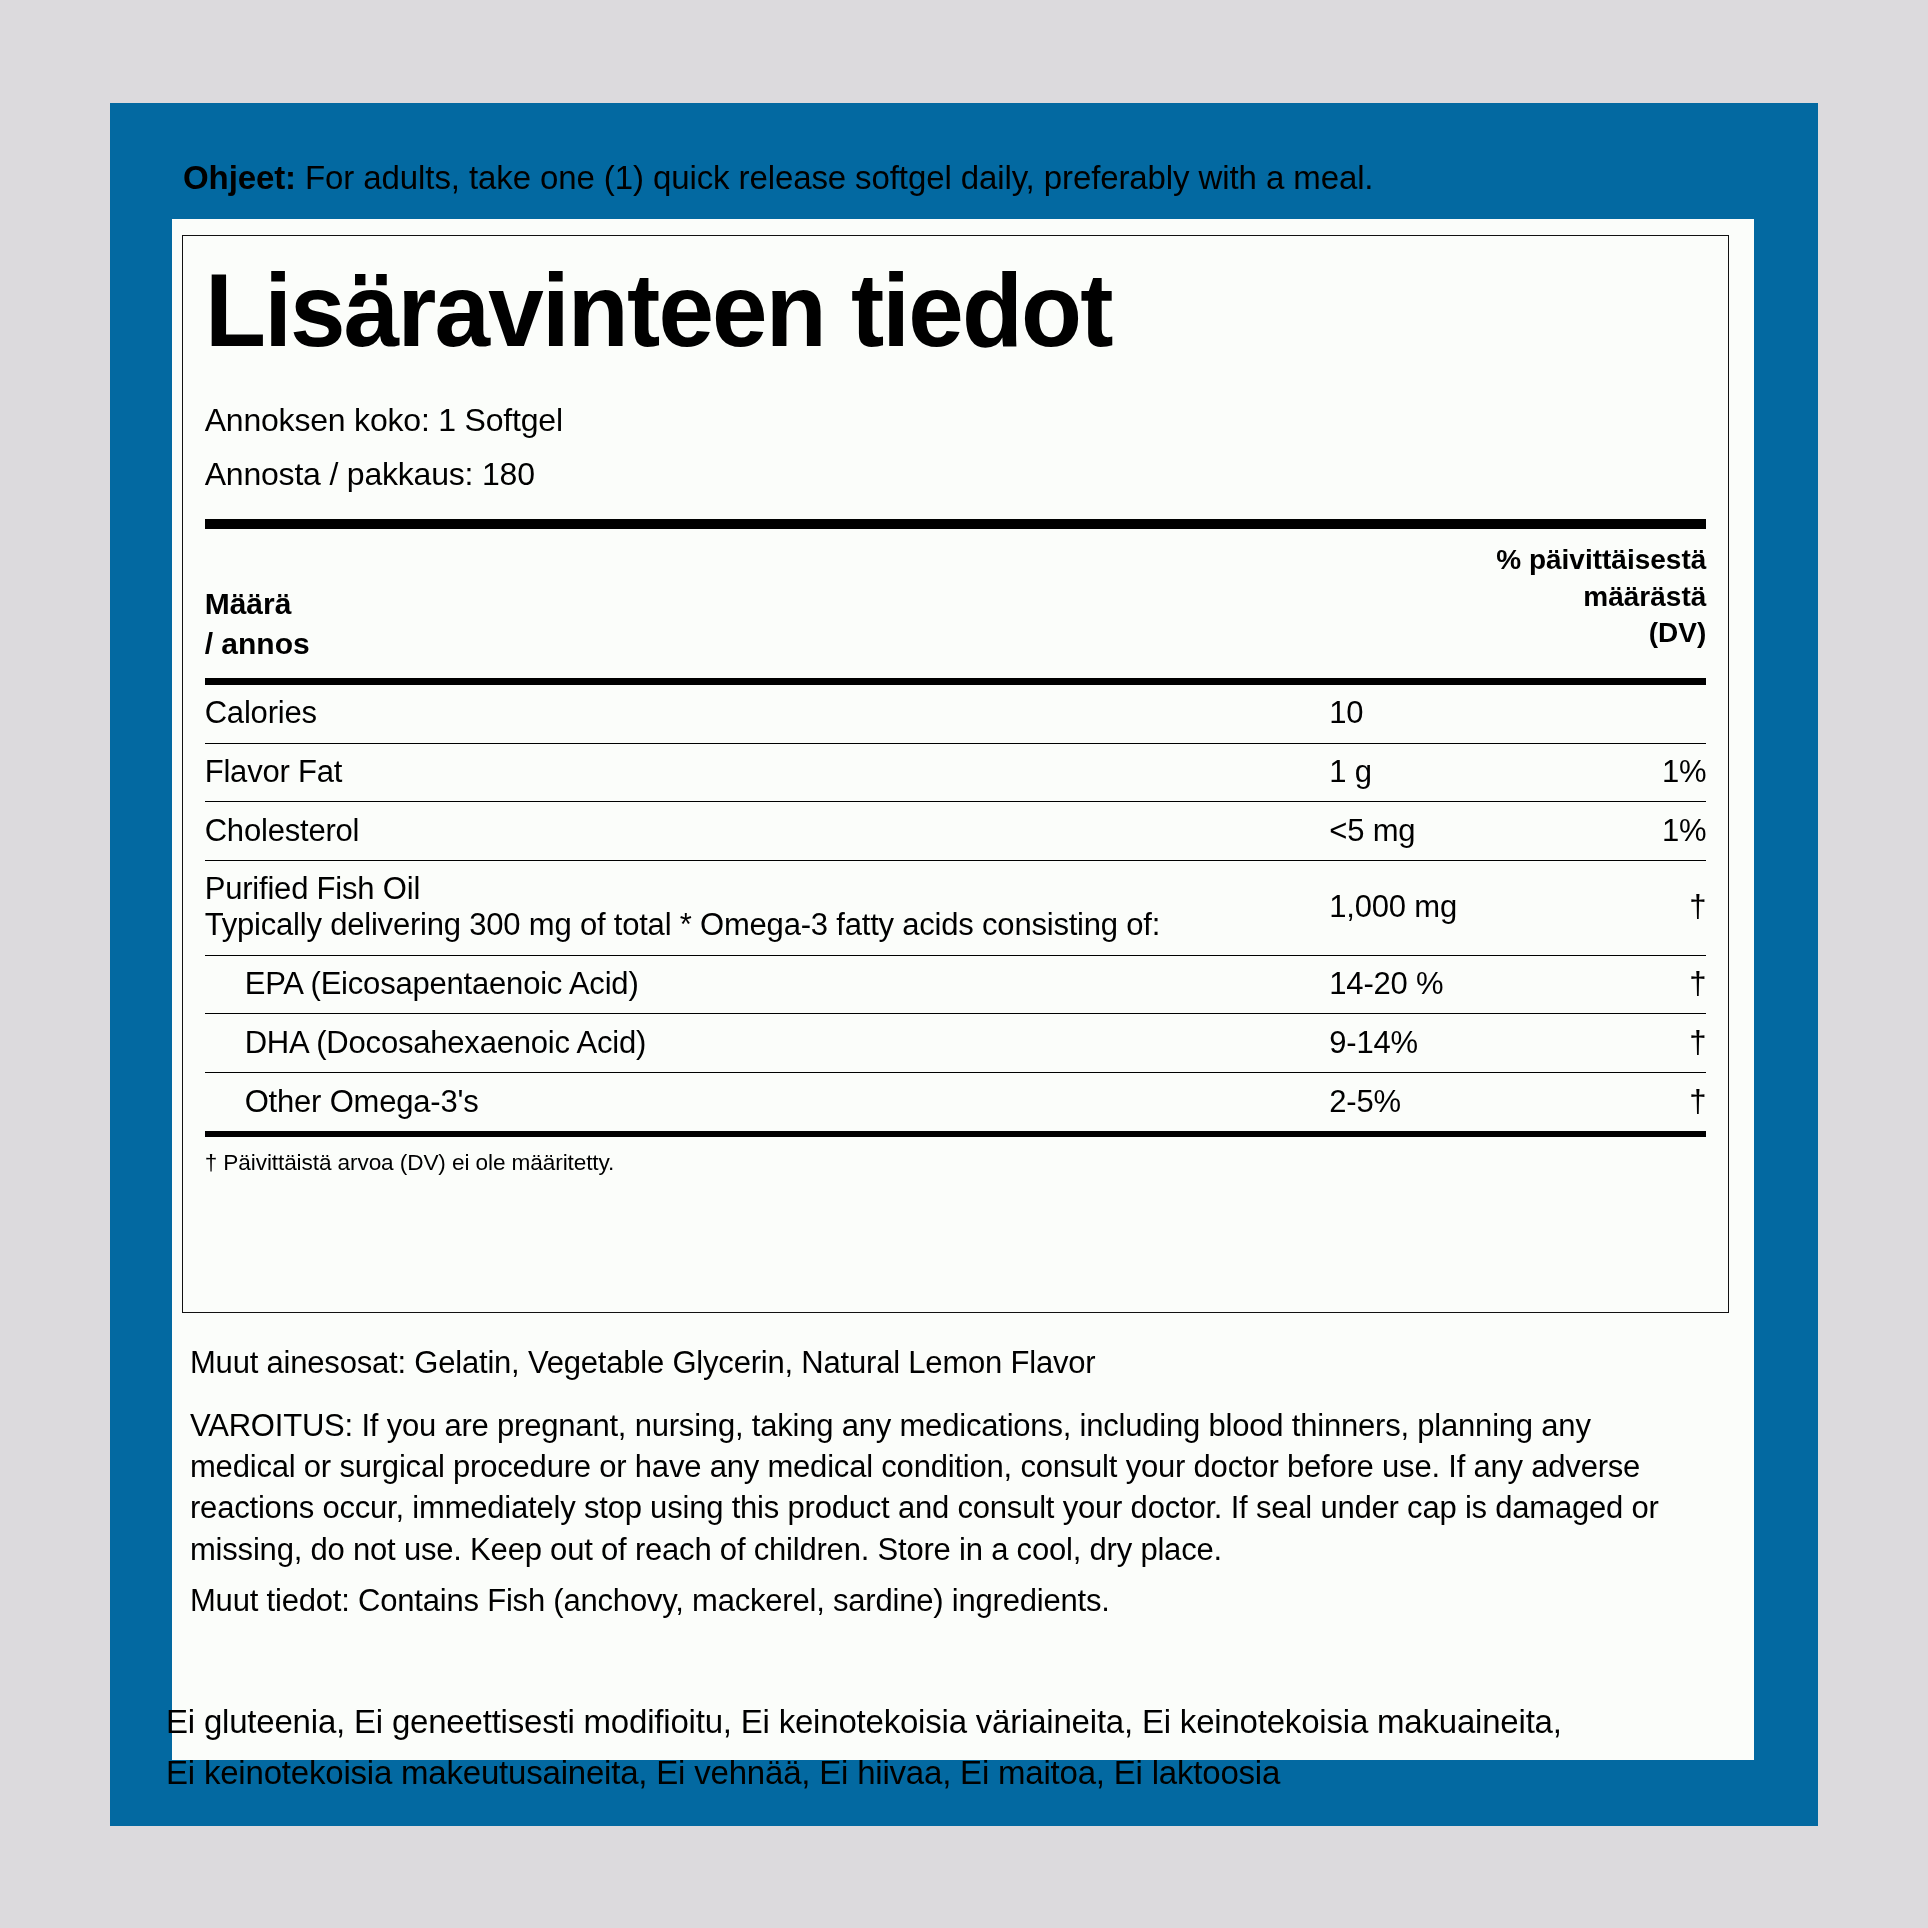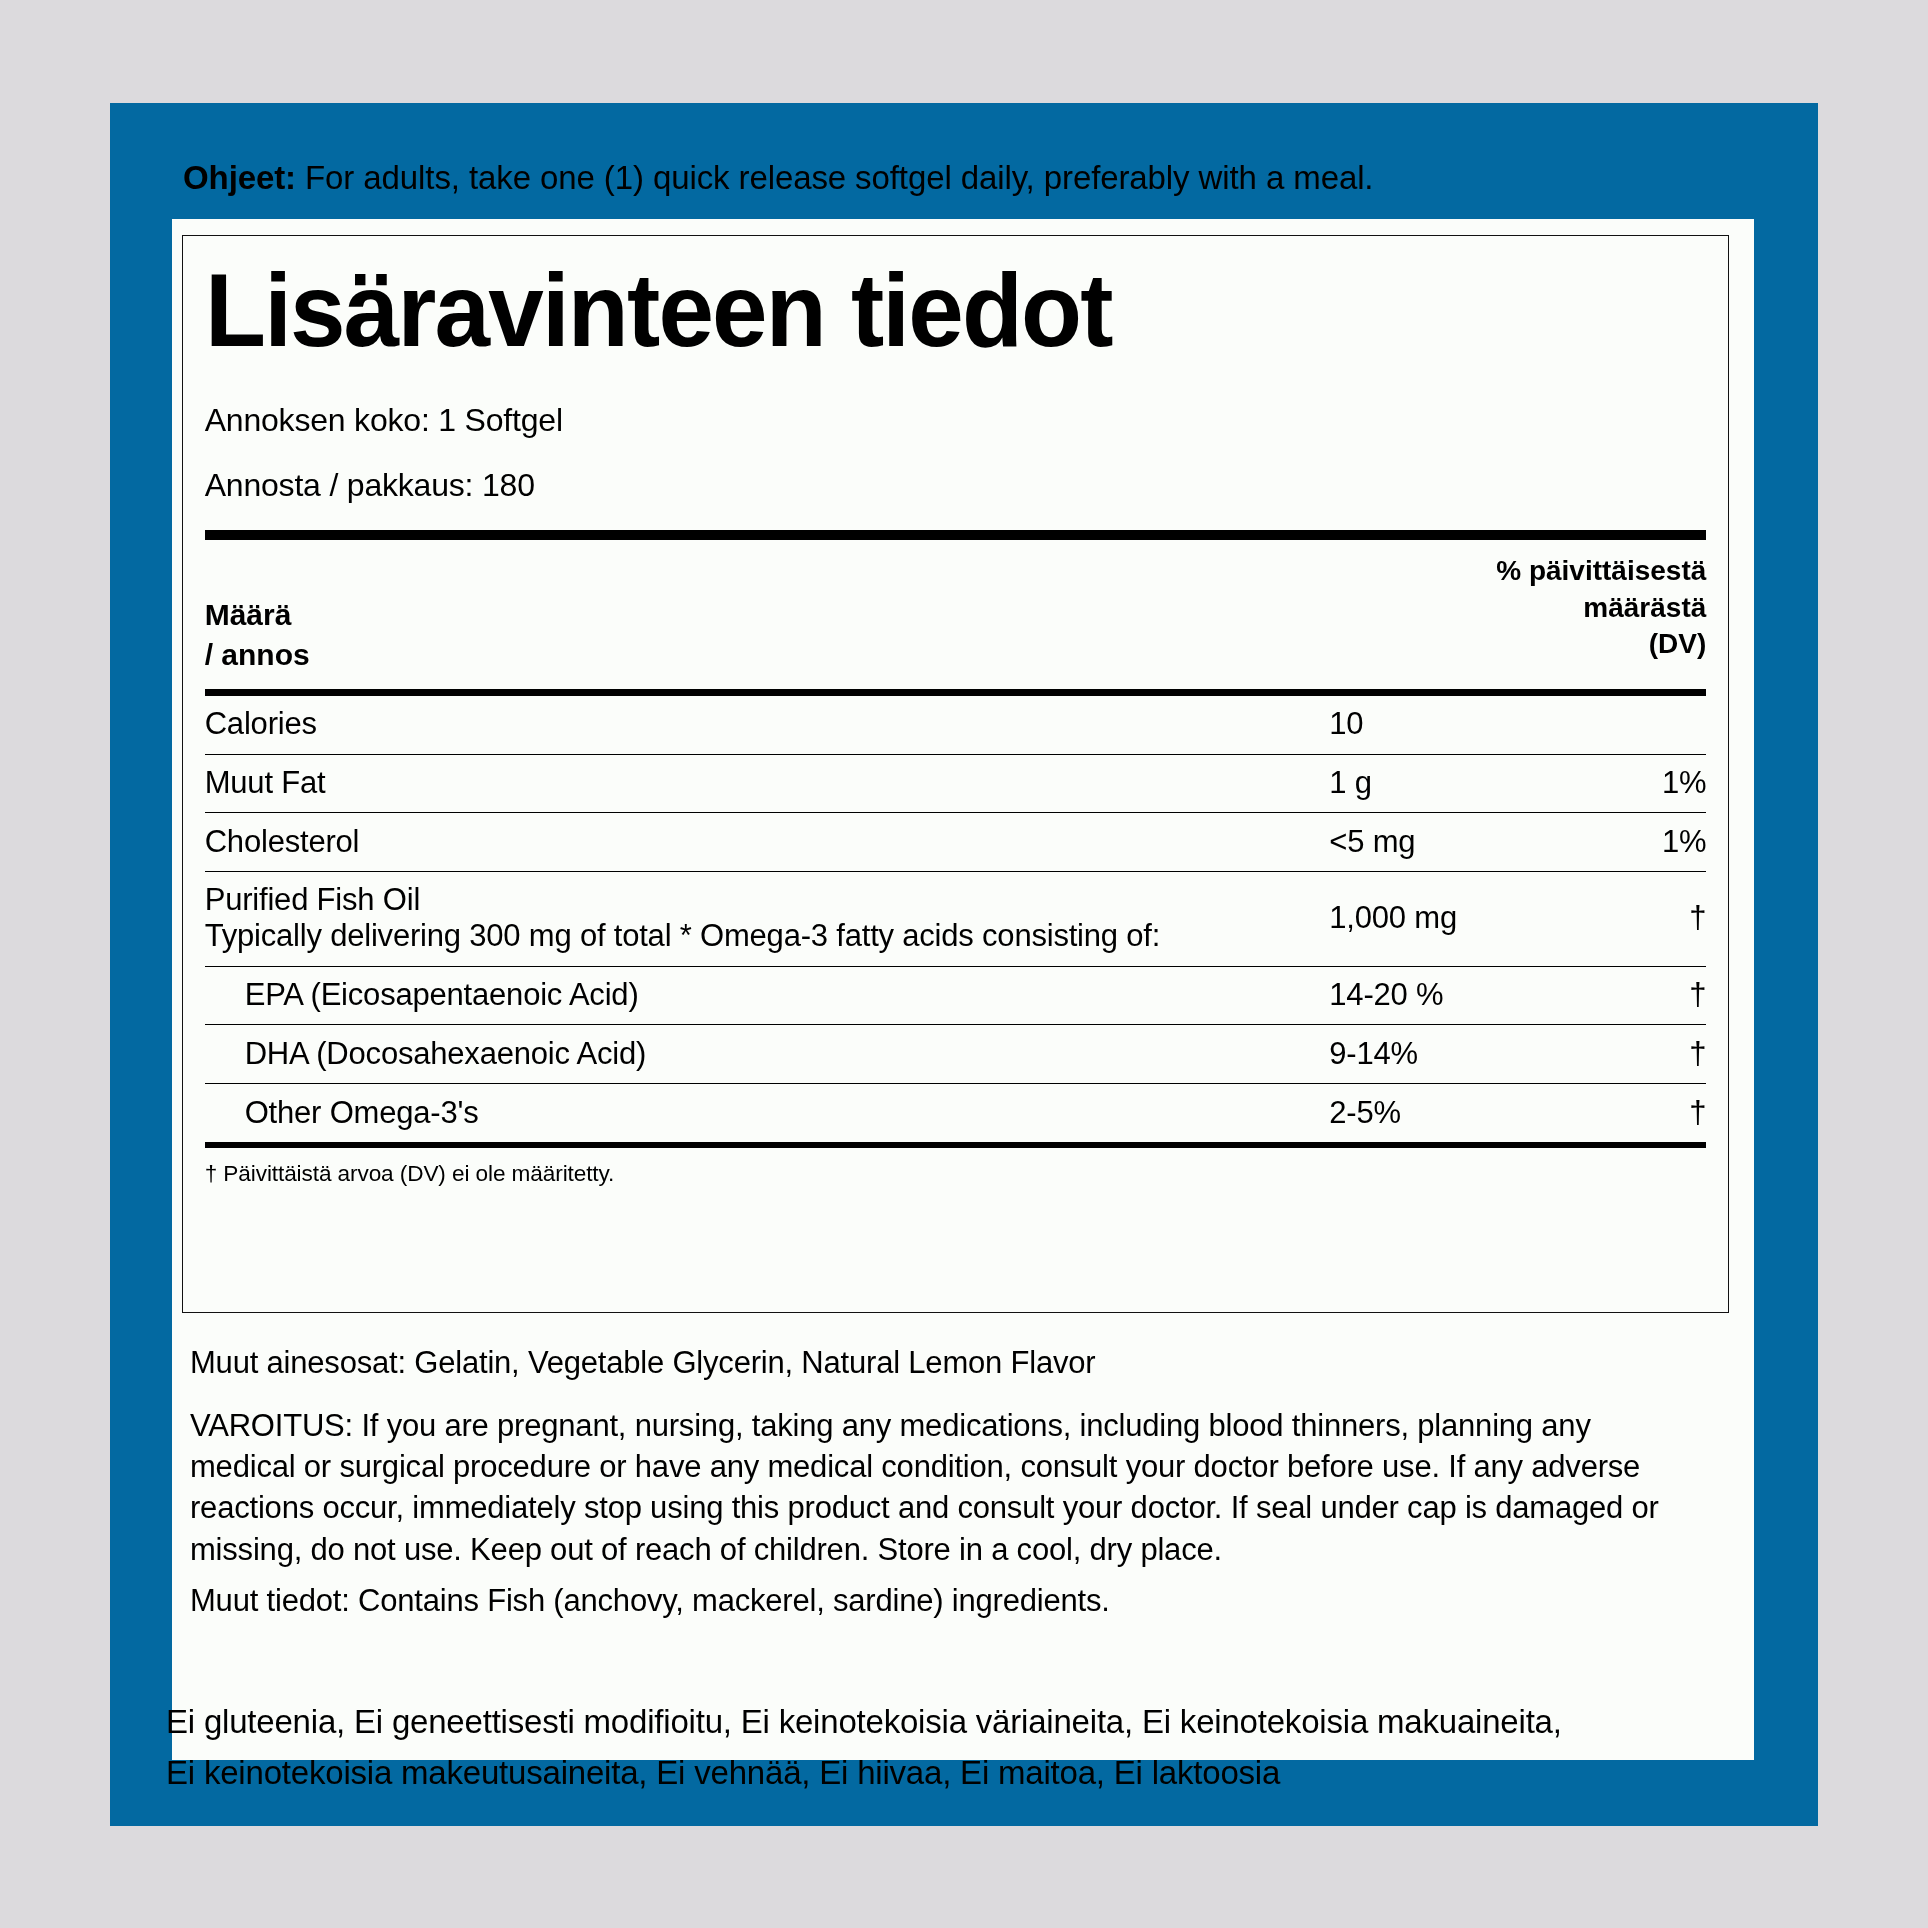--- a/index.html
+++ b/index.html
@@ -77,21 +77,21 @@
     color: #000;
   }
 
   .serving-line {
     font-size: 32px;
     line-height: 1.45;
     color: #000;
     letter-spacing: -0.2px;
   }
   #serving-size { margin-top: 34px; }
-  #servings-per { margin-top: 19px; }
+  #servings-per { margin-top: 8px; }
 
   .rule-thick {
     height: 10.4px;
     background: #000;
     margin-top: 21px;
   }
   .rule-med {
     height: 6.6px;
     background: #000;
   }
@@ -209,21 +209,21 @@
       <div class="rule-med"></div>
 
       <table class="nutri">
         <tbody id="nutri-body">
             <tr>
               <td class="c-name"><span>Calories</span></td>
               <td class="c-amount">10</td>
               <td class="c-dv"></td>
             </tr>
             <tr>
-              <td class="c-name"><span>Muut Fat</span></td>
+              <td class="c-name"><span>Flavor Fat</span></td>
               <td class="c-amount">1 g</td>
               <td class="c-dv">1%</td>
             </tr>
             <tr>
               <td class="c-name"><span>Cholesterol</span></td>
               <td class="c-amount">&lt;5 mg</td>
               <td class="c-dv">1%</td>
             </tr>
             <tr>
               <td class="c-name"><span>Purified Fish Oil</span><span class="sub-note">Typically delivering 300 mg of total * Omega-3 fatty acids consisting of:</span></td>

